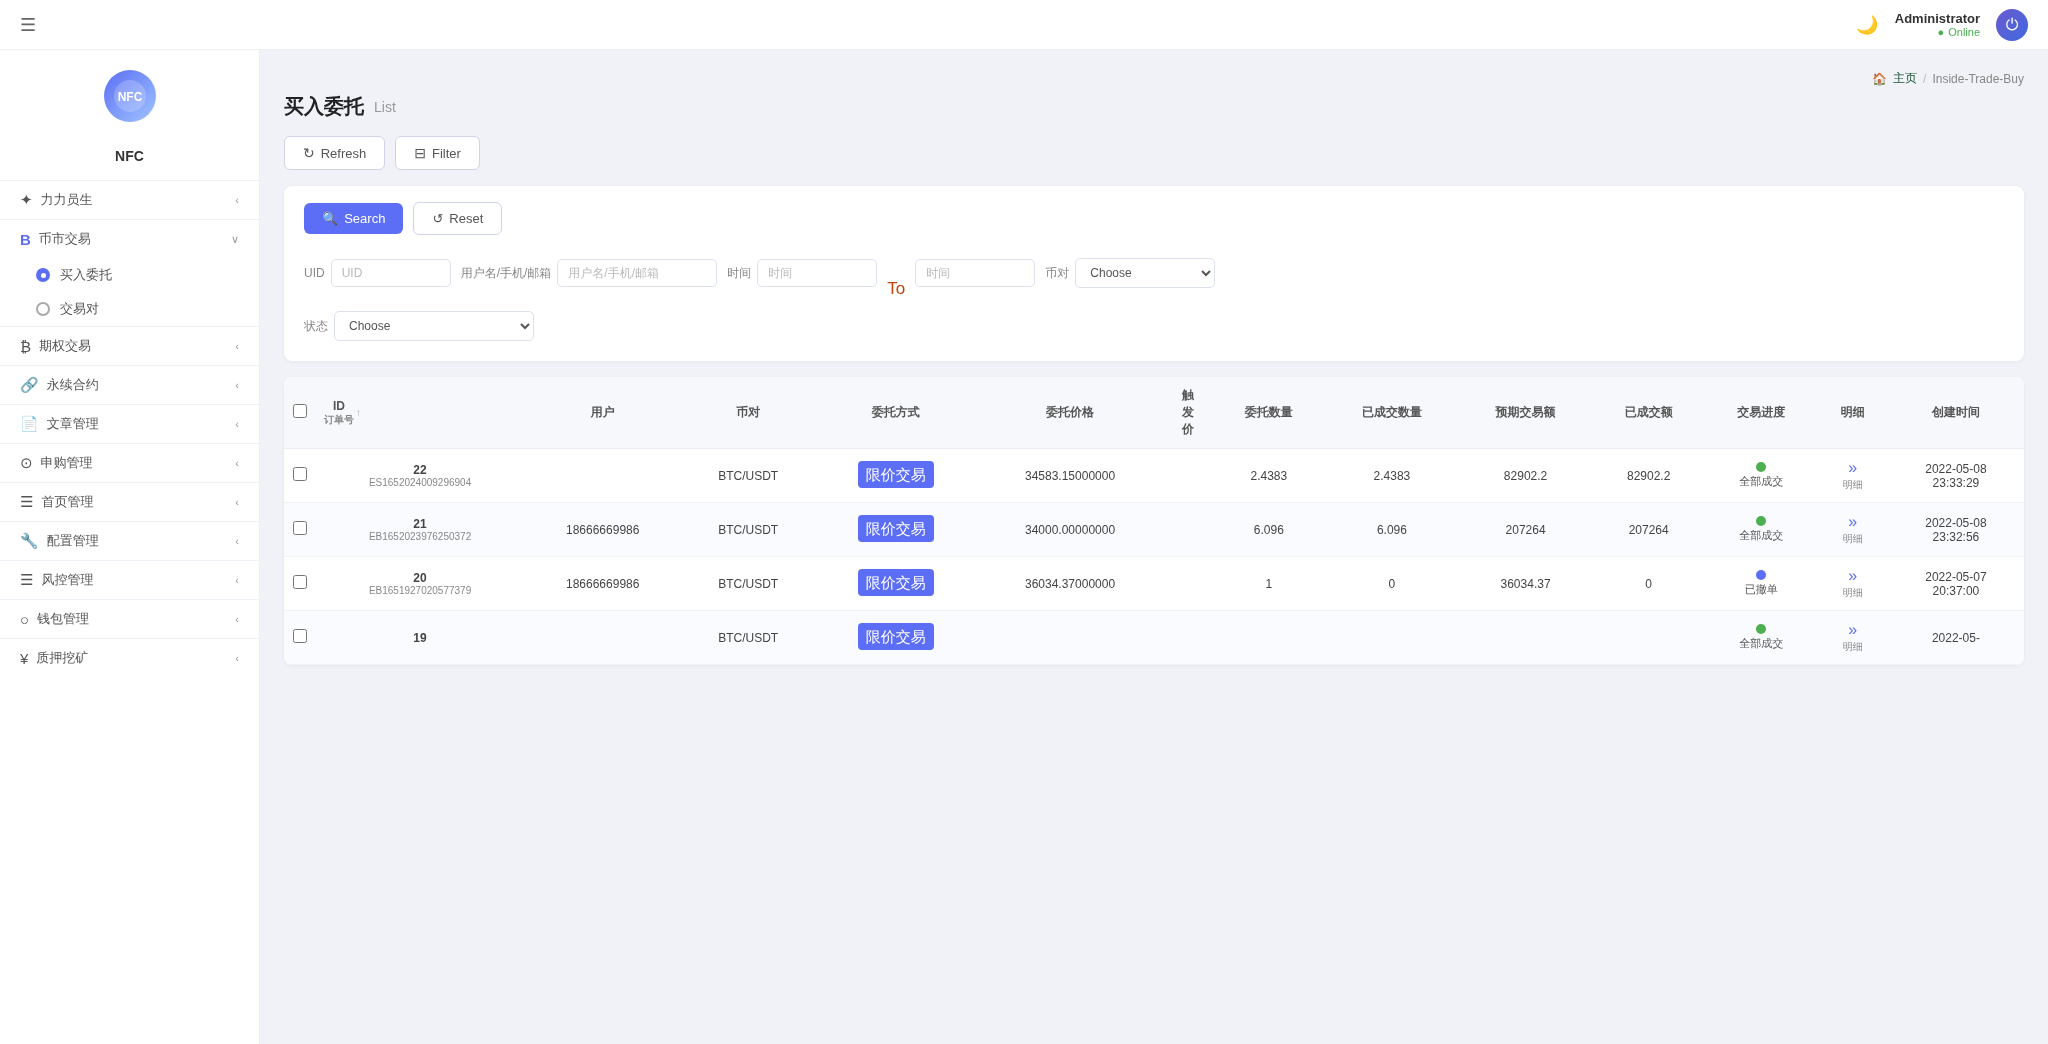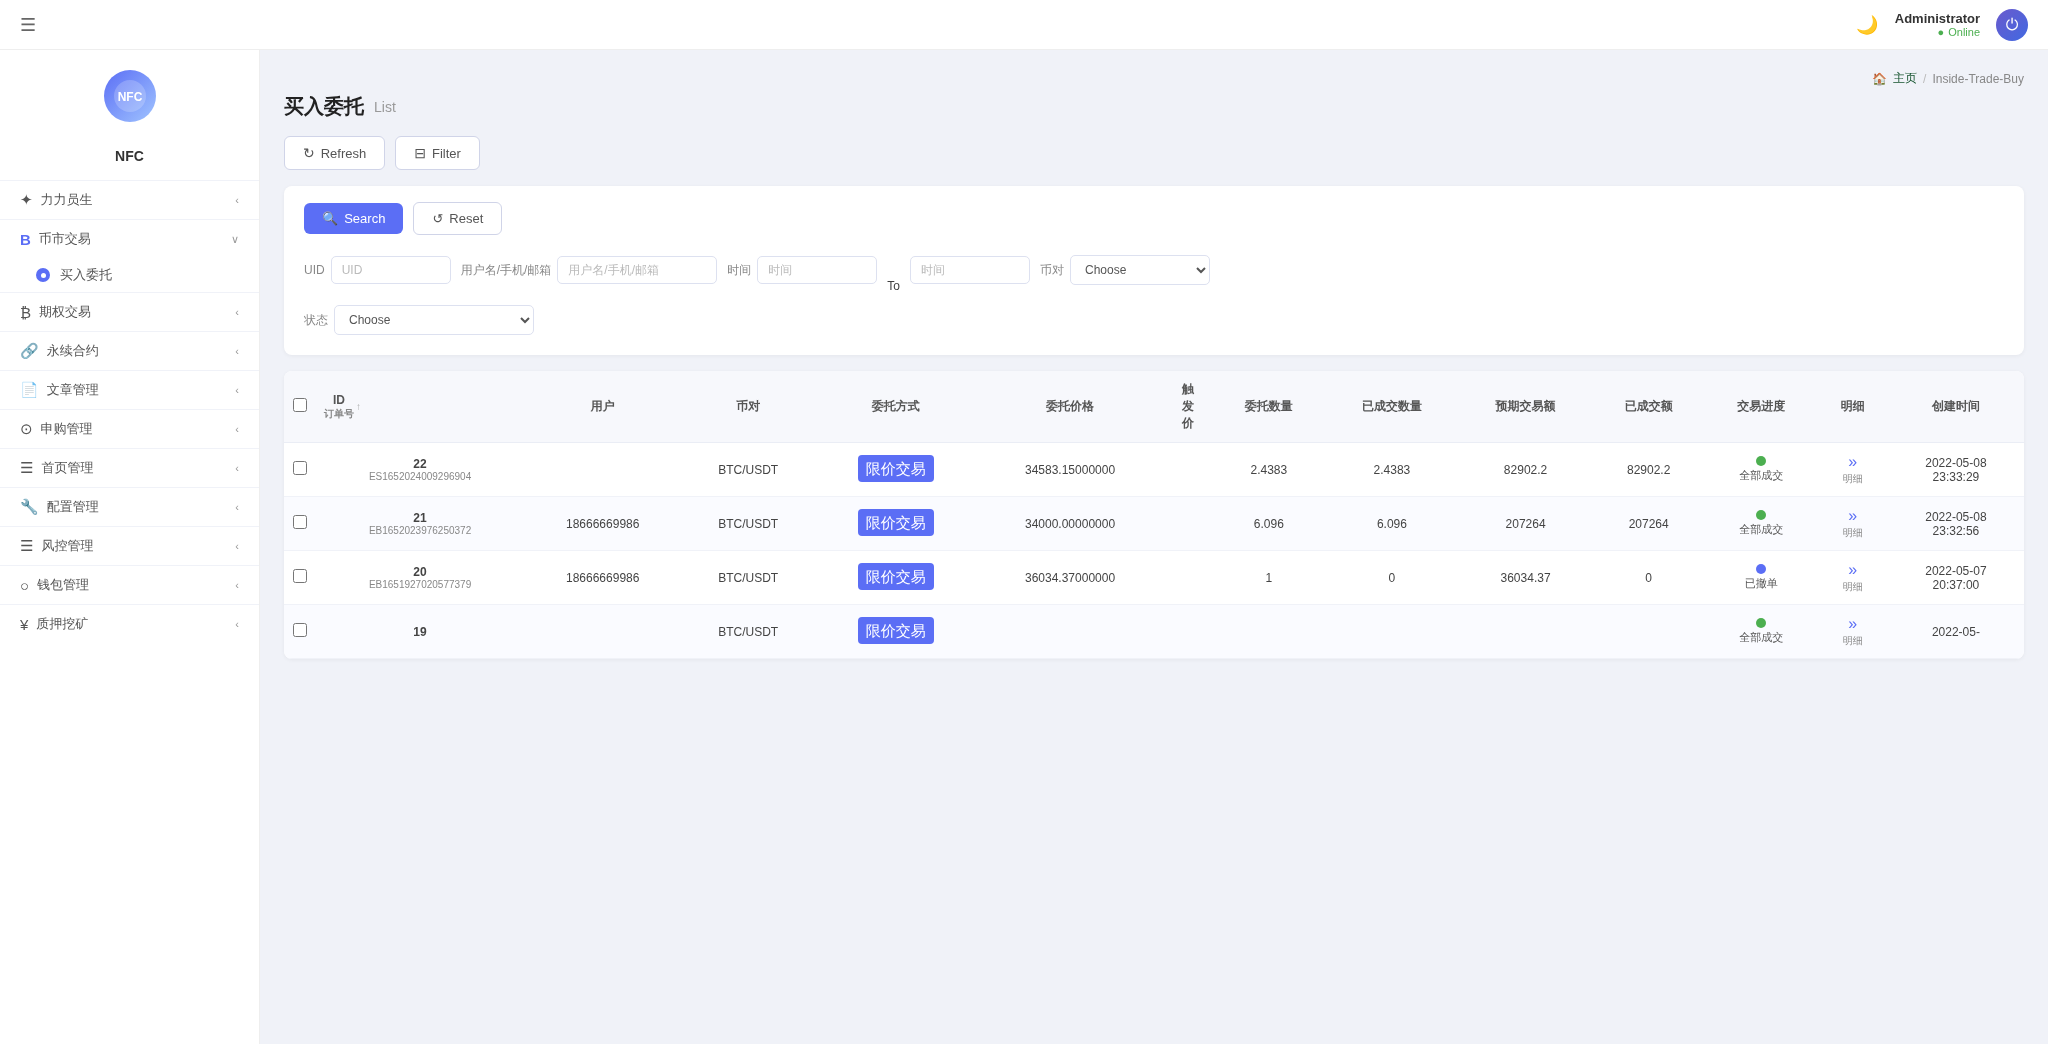--- a/index.html
+++ b/index.html
@@ -57,21 +57,21 @@
     .search-panel { background: #fff; border-radius: 8px; padding: 16px 20px; margin-bottom: 16px; box-shadow: 0 1px 4px rgba(0,0,0,0.05); }
     .search-row { display: flex; align-items: center; gap: 10px; margin-bottom: 12px; flex-wrap: wrap; }
     .search-row:last-child { margin-bottom: 4px; }
     .btn-search { background: #5b6ef5; color: #fff; border: none; padding: 8px 18px; border-radius: 6px; cursor: pointer; font-size: 13px; display: flex; align-items: center; gap: 6px; }
     .btn-reset { background: #fff; color: #555; border: 1px solid #d0d4e8; padding: 8px 18px; border-radius: 6px; cursor: pointer; font-size: 13px; display: flex; align-items: center; gap: 6px; }
     .field-group { display: flex; align-items: center; gap: 6px; }
     .field-label { font-size: 12px; color: #888; white-space: nowrap; }
     .field-input { border: 1px solid #dde1f0; border-radius: 5px; padding: 6px 10px; font-size: 12px; color: #555; background: #fff; outline: none; }
     .field-input::placeholder { color: #bbb; }
     .field-select { border: 1px solid #dde1f0; border-radius: 5px; padding: 6px 10px; font-size: 12px; color: #555; background: #fff; outline: none; cursor: pointer; }
-    .field-to { font-size: 12px; color: #404040; padding: 0 4px; margin-top: 32px; }
+    .field-to { font-size: 17px; color: #c2410c; padding: 0 4px; margin-top: 32px; }
 
     
     .table-wrap { background: #fff; border-radius: 8px; box-shadow: 0 1px 4px rgba(0,0,0,0.05); overflow: hidden; }
     table { width: 100%; border-collapse: collapse; }
     thead th { background: #f7f8fc; color: #555; font-size: 12px; font-weight: 600; padding: 10px 8px; text-align: center; border-bottom: 1px solid #eaedf5; white-space: nowrap; }
     tbody tr { border-bottom: 1px solid #f0f2f8; }
     tbody td { padding: 10px 8px; text-align: center; font-size: 12px; color: #444; vertical-align: middle; }
     .checkbox-cell { width: 32px; }
     input[type="checkbox"] { cursor: pointer; width: 14px; height: 14px; }
 
@@ -126,20 +126,24 @@
       <div class="sidebar-group-header">
         <div style="display:flex;align-items:center;gap:8px;">
           <span class="icon" style="font-weight:bold;color:#5b6ef5;">B</span>
           <span>币市交易</span>
         </div>
         <span class="chevron">∨</span>
       </div>
       <div class="sidebar-item active">
         <div class="radio"></div>
         <span>买入委托</span>
+      </div>
+      <div class="sidebar-item">
+        <div class="radio"></div>
+        <span>交易对</span>
       </div>
     </div>
 
     <div class="sidebar-section">
       <div class="sidebar-group-header">
         <div style="display:flex;align-items:center;gap:8px;">
           <span class="icon">₿</span>
           <span>期权交易</span>
         </div>
         <span class="chevron">‹</span>

